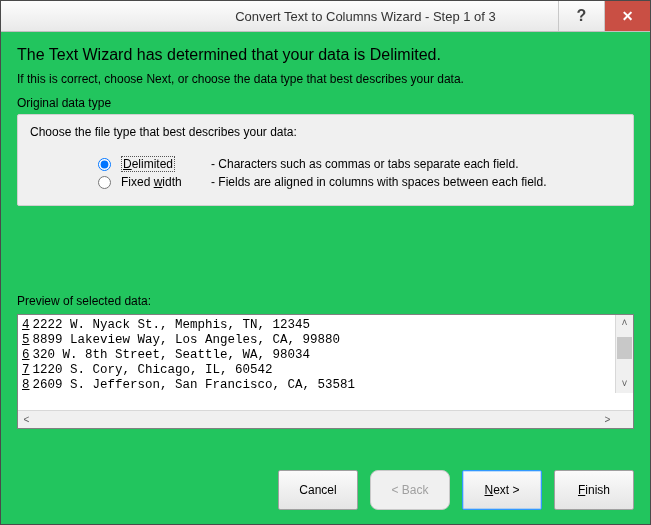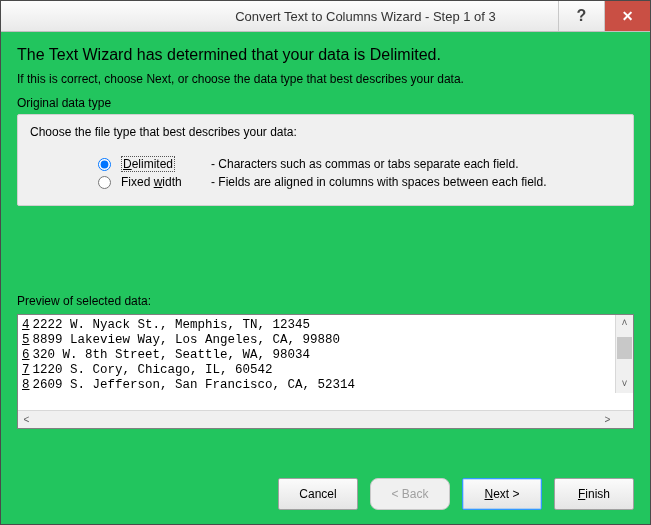--- a/index.html
+++ b/index.html
@@ -207,21 +207,21 @@
     right: 17px;
   }
   .button-row {
     display: flex;
     justify-content: flex-end;
     gap: 12px;
     padding: 14px 16px 14px 0;
   }
   .btn {
     min-width: 80px;
-    height: 32px;
+    height: 40px;
     border: 1px solid #a0a0a0;
     background: linear-gradient(#fbfbfb, #e5e5e5);
     font-size: 12px;
     display: flex;
     align-items: center;
     justify-content: center;
     border-radius: 2px;
     cursor: pointer;
     padding: 0 14px;
     box-sizing: border-box;
@@ -287,21 +287,21 @@
           <div>5</div>
           <div>6</div>
           <div>7</div>
           <div>8</div>
         </div>
         <div class="line-texts">
           <div>2222 W. Nyack St., Memphis, TN, 12345</div>
           <div>8899 Lakeview Way, Los Angeles, CA, 99880</div>
           <div>320 W. 8th Street, Seattle, WA, 98034</div>
           <div>1220 S. Cory, Chicago, IL, 60542</div>
-          <div>2609 S. Jefferson, San Francisco, CA, 52314</div>
+          <div>2609 S. Jefferson, San Francisco, CA, 53581</div>
         </div>
         <div class="vscroll">
           <div class="arrow">˄</div>
           <div class="thumb"></div>
           <div style="flex:1"></div>
           <div class="arrow">˅</div>
         </div>
       </div>
       <div class="hscroll">
         <div class="harrow">˂</div>

